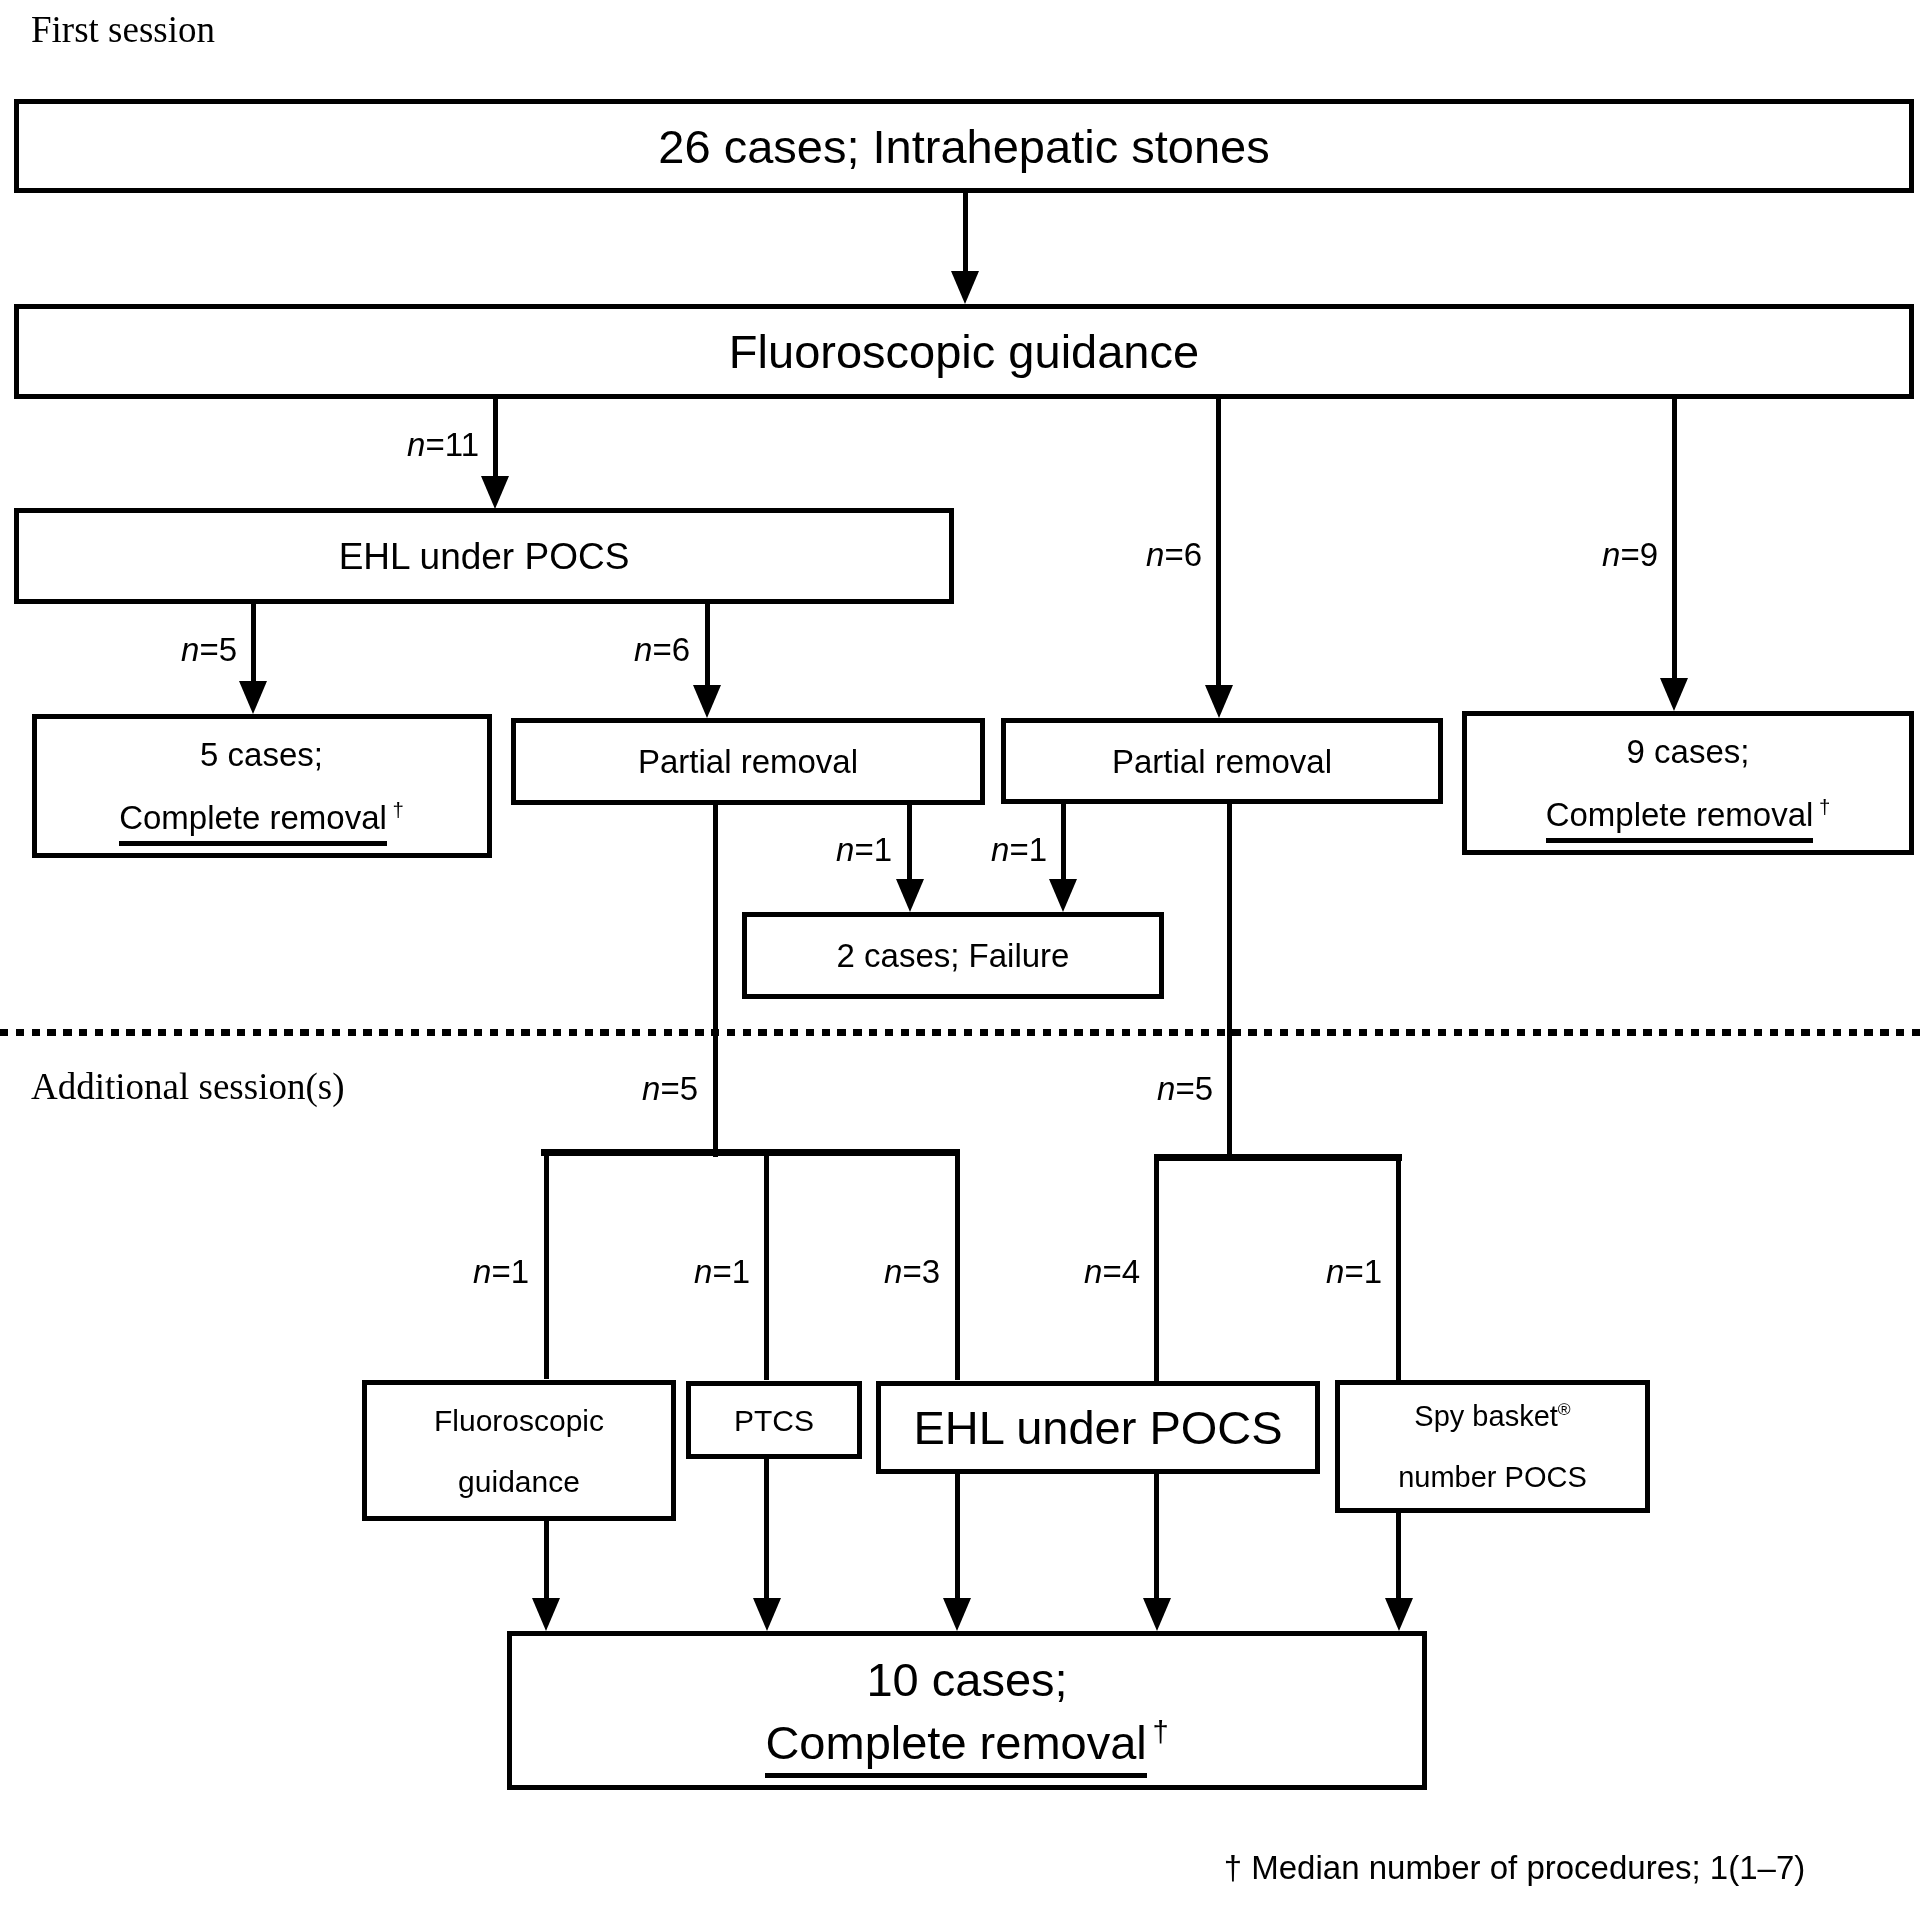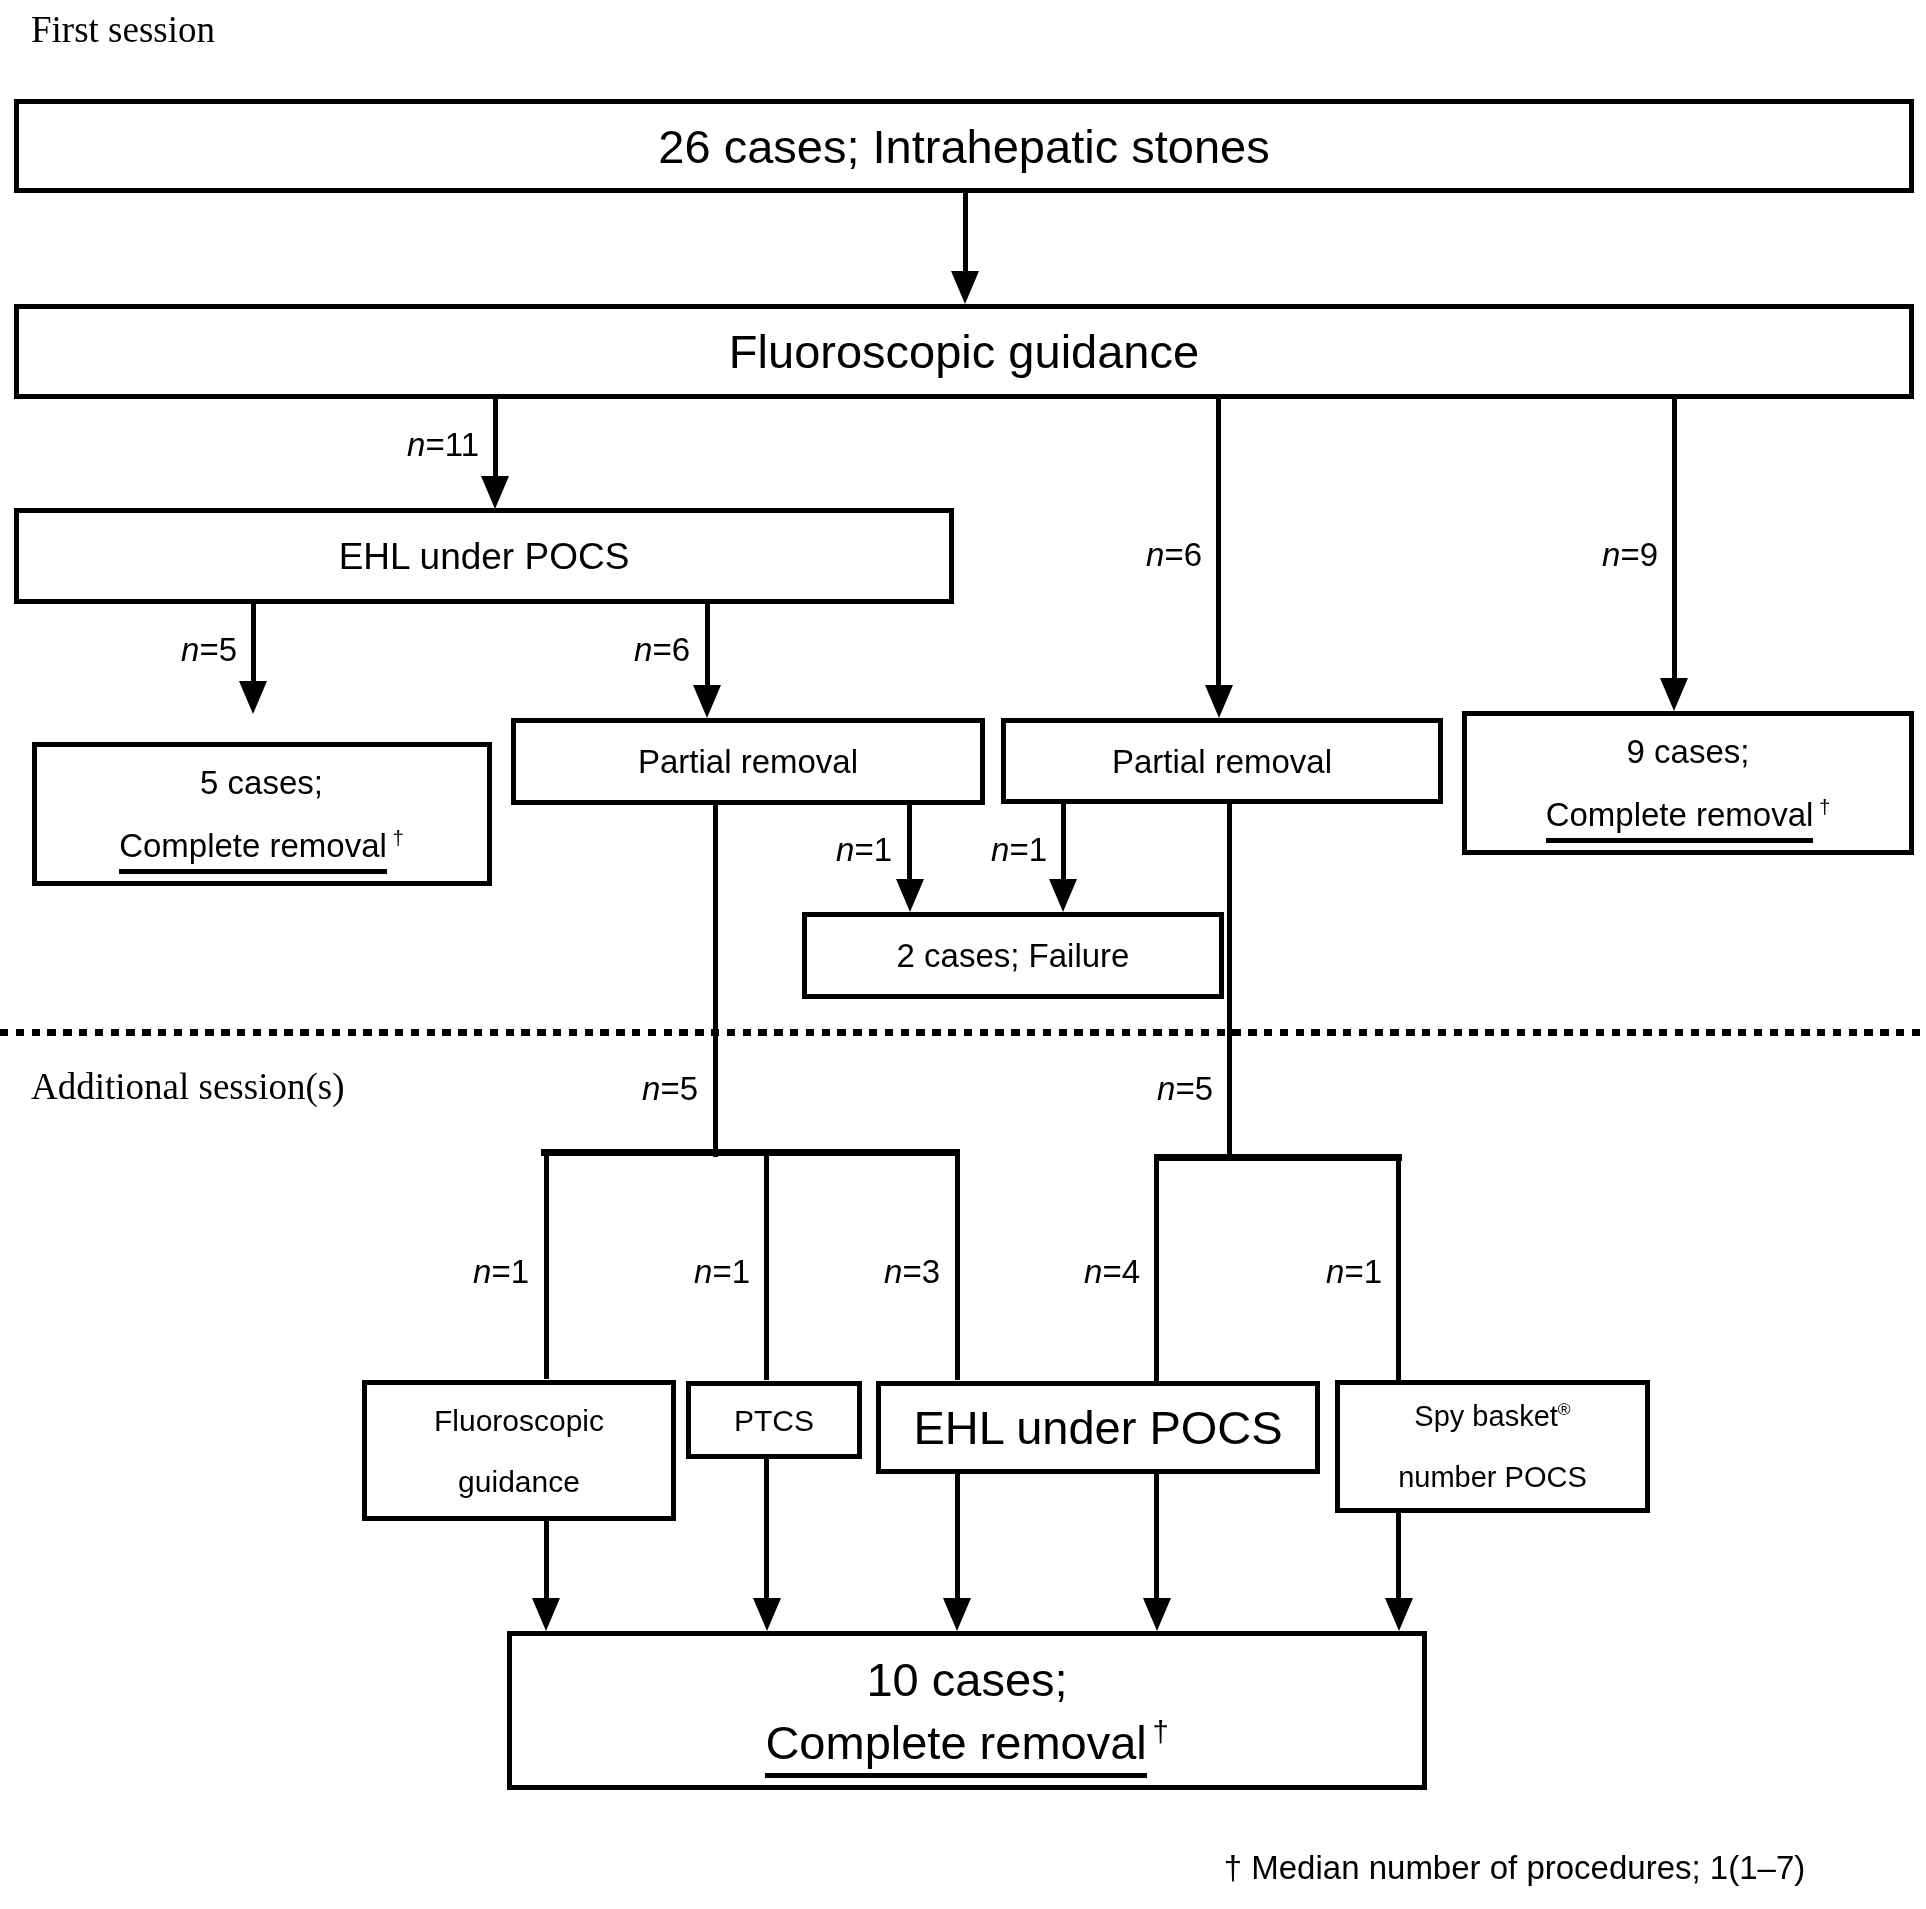--- a/index.html
+++ b/index.html
@@ -109,39 +109,39 @@
   </div>
 
   <div class="box big" style="left:14px;top:304px;width:1900px;height:95px;">
     <div class="bt">Fluoroscopic guidance</div>
   </div>
 
   <div class="box ehl1" style="left:14px;top:508px;width:940px;height:96px;">
     <div class="bt">EHL under POCS</div>
   </div>
 
-  <div class="box" style="left:31.5px;top:714px;width:460px;height:144px;margin-top:28px;">
+  <div class="box" style="left:31.5px;top:714px;width:460px;height:144px;">
     <div class="bt">5 cases;</div>
     <div class="bt"><span class="ul">Complete removal</span><sup class="dag">†</sup></div>
   </div>
 
   <div class="box" style="left:511px;top:718px;width:474px;height:87px;">
     <div class="bt">Partial removal</div>
   </div>
 
   <div class="box" style="left:1001px;top:718px;width:442px;height:86px;">
     <div class="bt">Partial removal</div>
   </div>
 
   <div class="box" style="left:1462px;top:711px;width:452px;height:144px;">
     <div class="bt">9 cases;</div>
     <div class="bt"><span class="ul">Complete removal</span><sup class="dag">†</sup></div>
   </div>
 
-  <div class="box" style="left:802px;top:912px;width:422px;height:87px;">
+  <div class="box" style="left:742px;top:912px;width:422px;height:87px;">
     <div class="bt">2 cases; Failure</div>
   </div>
 
   <div class="box small" style="left:362px;top:1380px;width:314px;height:141px;">
     <div class="bt">Fluoroscopic</div>
     <div class="bt">guidance</div>
   </div>
 
   <div class="box small" style="left:686px;top:1381px;width:176px;height:78px;">
     <div class="bt">PTCS</div>

